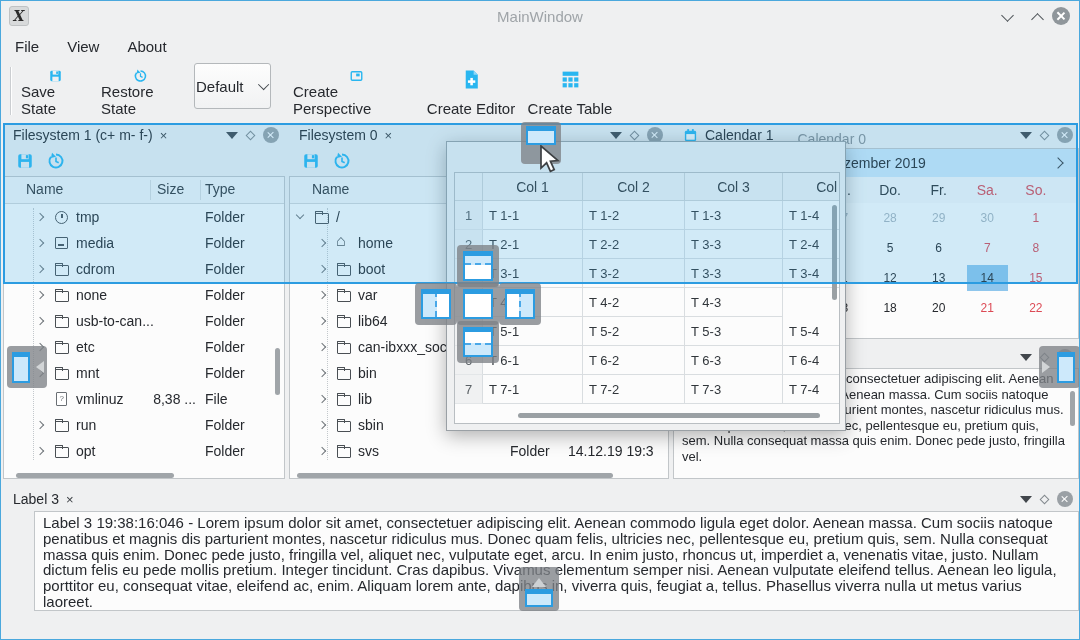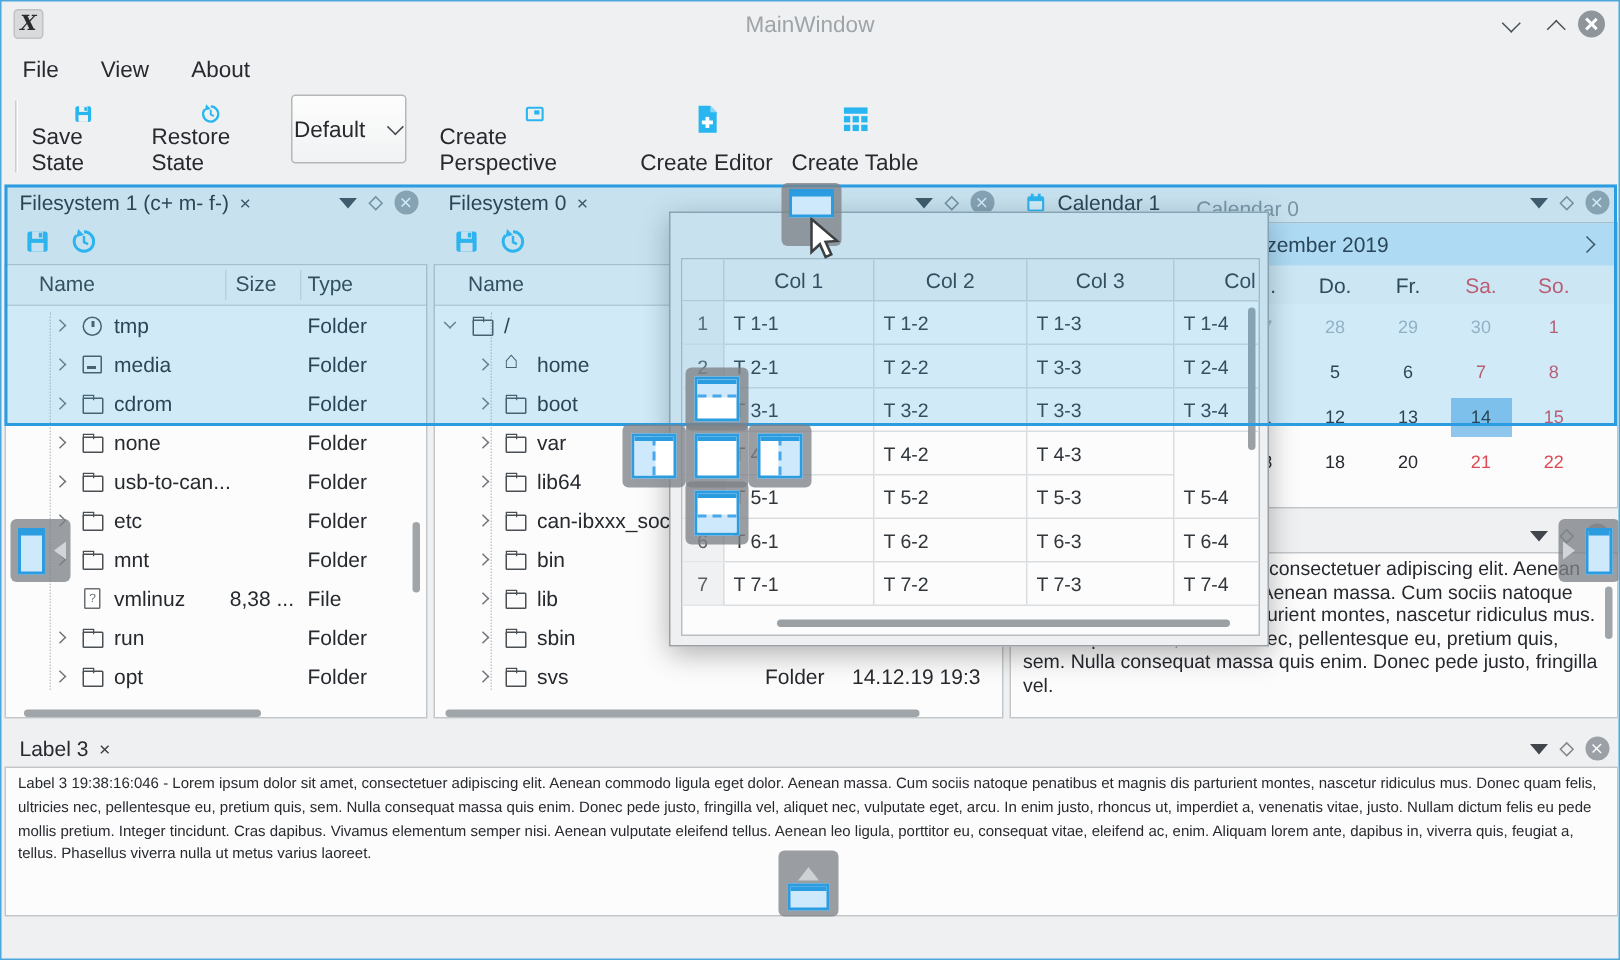--- a/index.html
+++ b/index.html
@@ -106,21 +106,21 @@
   .ccell.selected{background:#8fc6ec;background-clip:content-box;color:#26292e;}
 
   
   #lorem{left:672px;top:345px;width:406px;height:133px;}
   #lorem .ptitle{height:22px;}
   #lorem .pbtns{height:22px;}
   #lorem .pcontent{top:22px;padding:2px 8px;font-size:13px;line-height:15.6px;color:#26292e;overflow:hidden;}
 
   
   #label3{left:2px;top:486px;width:1076px;height:124px;}
-  #label3 .pcontent{top:24px;padding:3px 8px;font-size:10px;line-height:15.8px;overflow:hidden;}
+  #label3 .pcontent{top:24px;padding:3px 8px;font-size:15px;line-height:15.8px;overflow:hidden;margin-left:31px;}
 
   
   #table0{position:absolute;left:445px;top:140px;width:400px;height:290px;background:#eff0f1;border:1px solid #9aa0a5;box-shadow:0 5px 18px rgba(0,0,0,.30);z-index:50;}
   #table0 .ttitle{position:relative;height:29px;display:flex;align-items:center;padding-left:12px;font-size:14px;}
   #t0close{position:absolute;right:7px;top:5px;width:18px;height:18px;}
   .tablebox{position:absolute;left:7px;top:30px;width:386px;height:252px;background:#fcfcfc;border:1px solid #b9bec2;overflow:hidden;}
   .thead{display:flex;height:28px;background:#f0f1f2;border-bottom:1px solid #cfd4d7;}
   .thcorner{width:28px;border-right:1px solid #cfd4d7;background:#f0f1f2;flex:none;}
   .thcell{width:100px;flex:none;display:flex;align-items:center;justify-content:center;font-size:14px;color:#31363b;border-right:1px solid #cfd4d7;}
   .thcell:nth-child(3){width:102px;}

